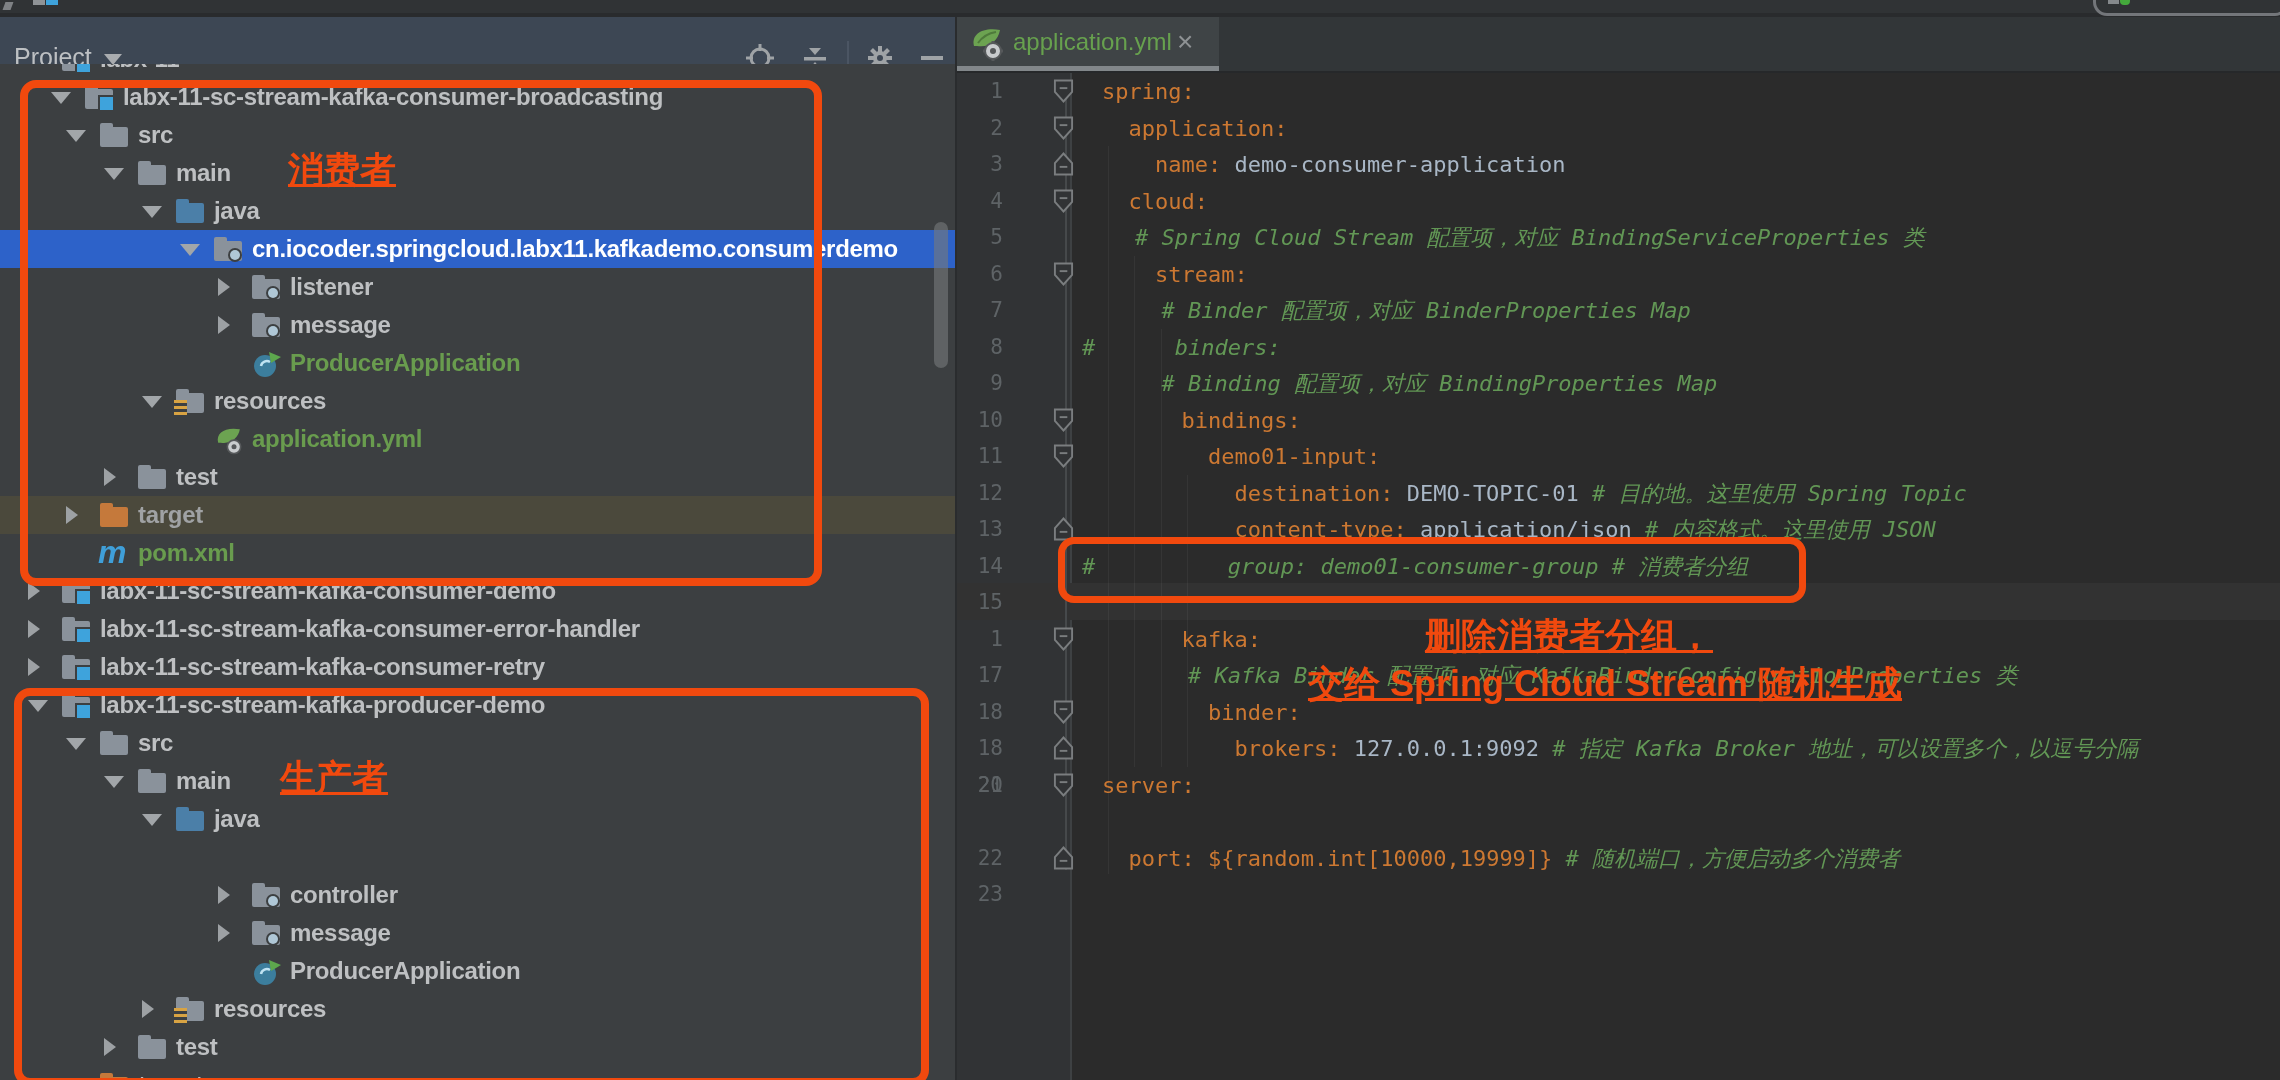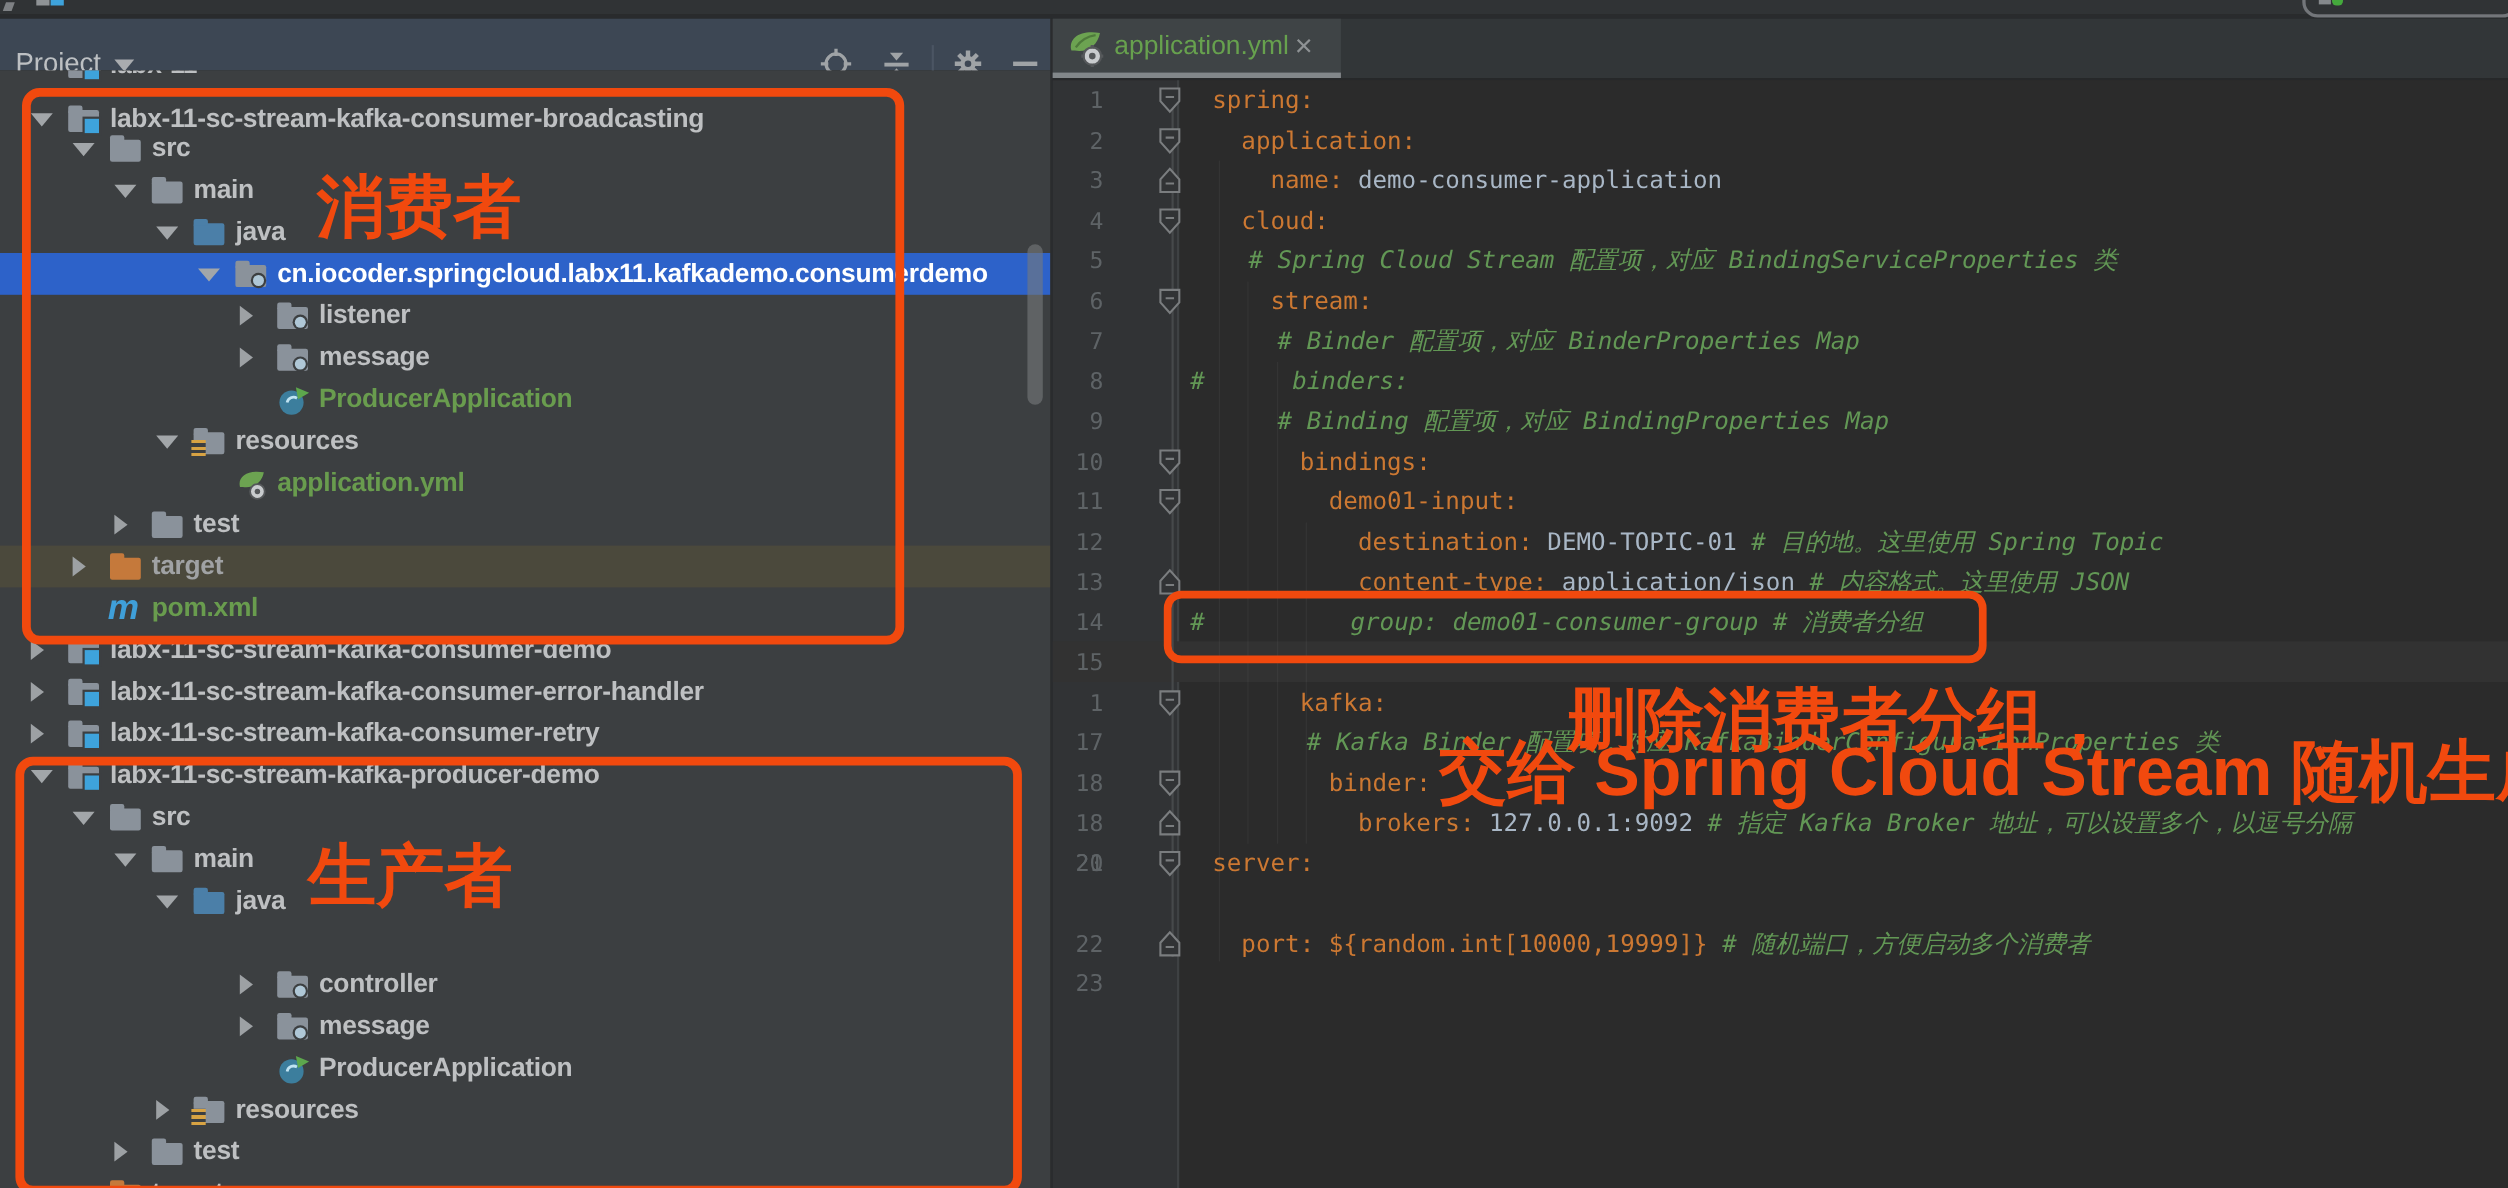--- a/index.html
+++ b/index.html
@@ -66,21 +66,21 @@
   .mvn{position:absolute;left:-2px;top:-6px;font-style:italic;font-weight:700;font-size:32px;color:#3F9FD9;}
   .lbl{position:absolute;line-height:38px;font-size:24px;font-weight:700;color:#BEC0C2;white-space:nowrap;letter-spacing:-0.3px;}
   .lbl.green{color:#699C4E;}
   .lbl.dim{color:#A0A2A4;}
   .trow.sel .lbl{color:#FFFFFF;}
 
   #tree-scroll{left:934px;top:222px;width:14px;height:146px;border-radius:7px;background:rgba(118,122,124,0.6);cursor:pointer;}
 
   
   .obox{position:absolute;border:8px solid #F1490E;border-radius:16px;z-index:50;}
-  .olabel{position:absolute;color:#F1490E;font-size:62px;font-weight:700;white-space:nowrap;z-index:51;}
+  .olabel{position:absolute;color:#F1490E;font-size:36px;font-weight:700;white-space:nowrap;z-index:51;text-decoration:underline;}
 
   
   .tsfrag{z-index:60;}
 </style>
 </head>
 <body>
 
 <div id="app">
 
   <div class="abs" id="topstrip"></div>
@@ -130,21 +130,21 @@
   </div>
 
   <div class="abs" id="pp-tree">
       <div class="trow" style="top: -24px;">
         <span class="ic gray" style="left: 62px;">
           <span class="fb"></span>
           <span class="msq"></span>
         </span>
         <span class="lbl" style="left: 100px;">labx-11</span>
       </div>
-      <div class="trow" style="top: 25px;">
+      <div class="trow" style="top: 14px; margin-left: 23px;">
         <span class="arw d" style="left: 28px;"></span>
         <span class="ic gray" style="left: 62px;">
           <span class="fb"></span>
           <span class="ft"></span>
           <span class="msq"></span>
         </span>
         <span class="lbl" style="left: 100px;">labx-11-sc-stream-kafka-consumer-broadcasting</span>
       </div>
       <div class="trow" style="top: 52px;">
         <span class="arw d" style="left: 66px;"></span>

